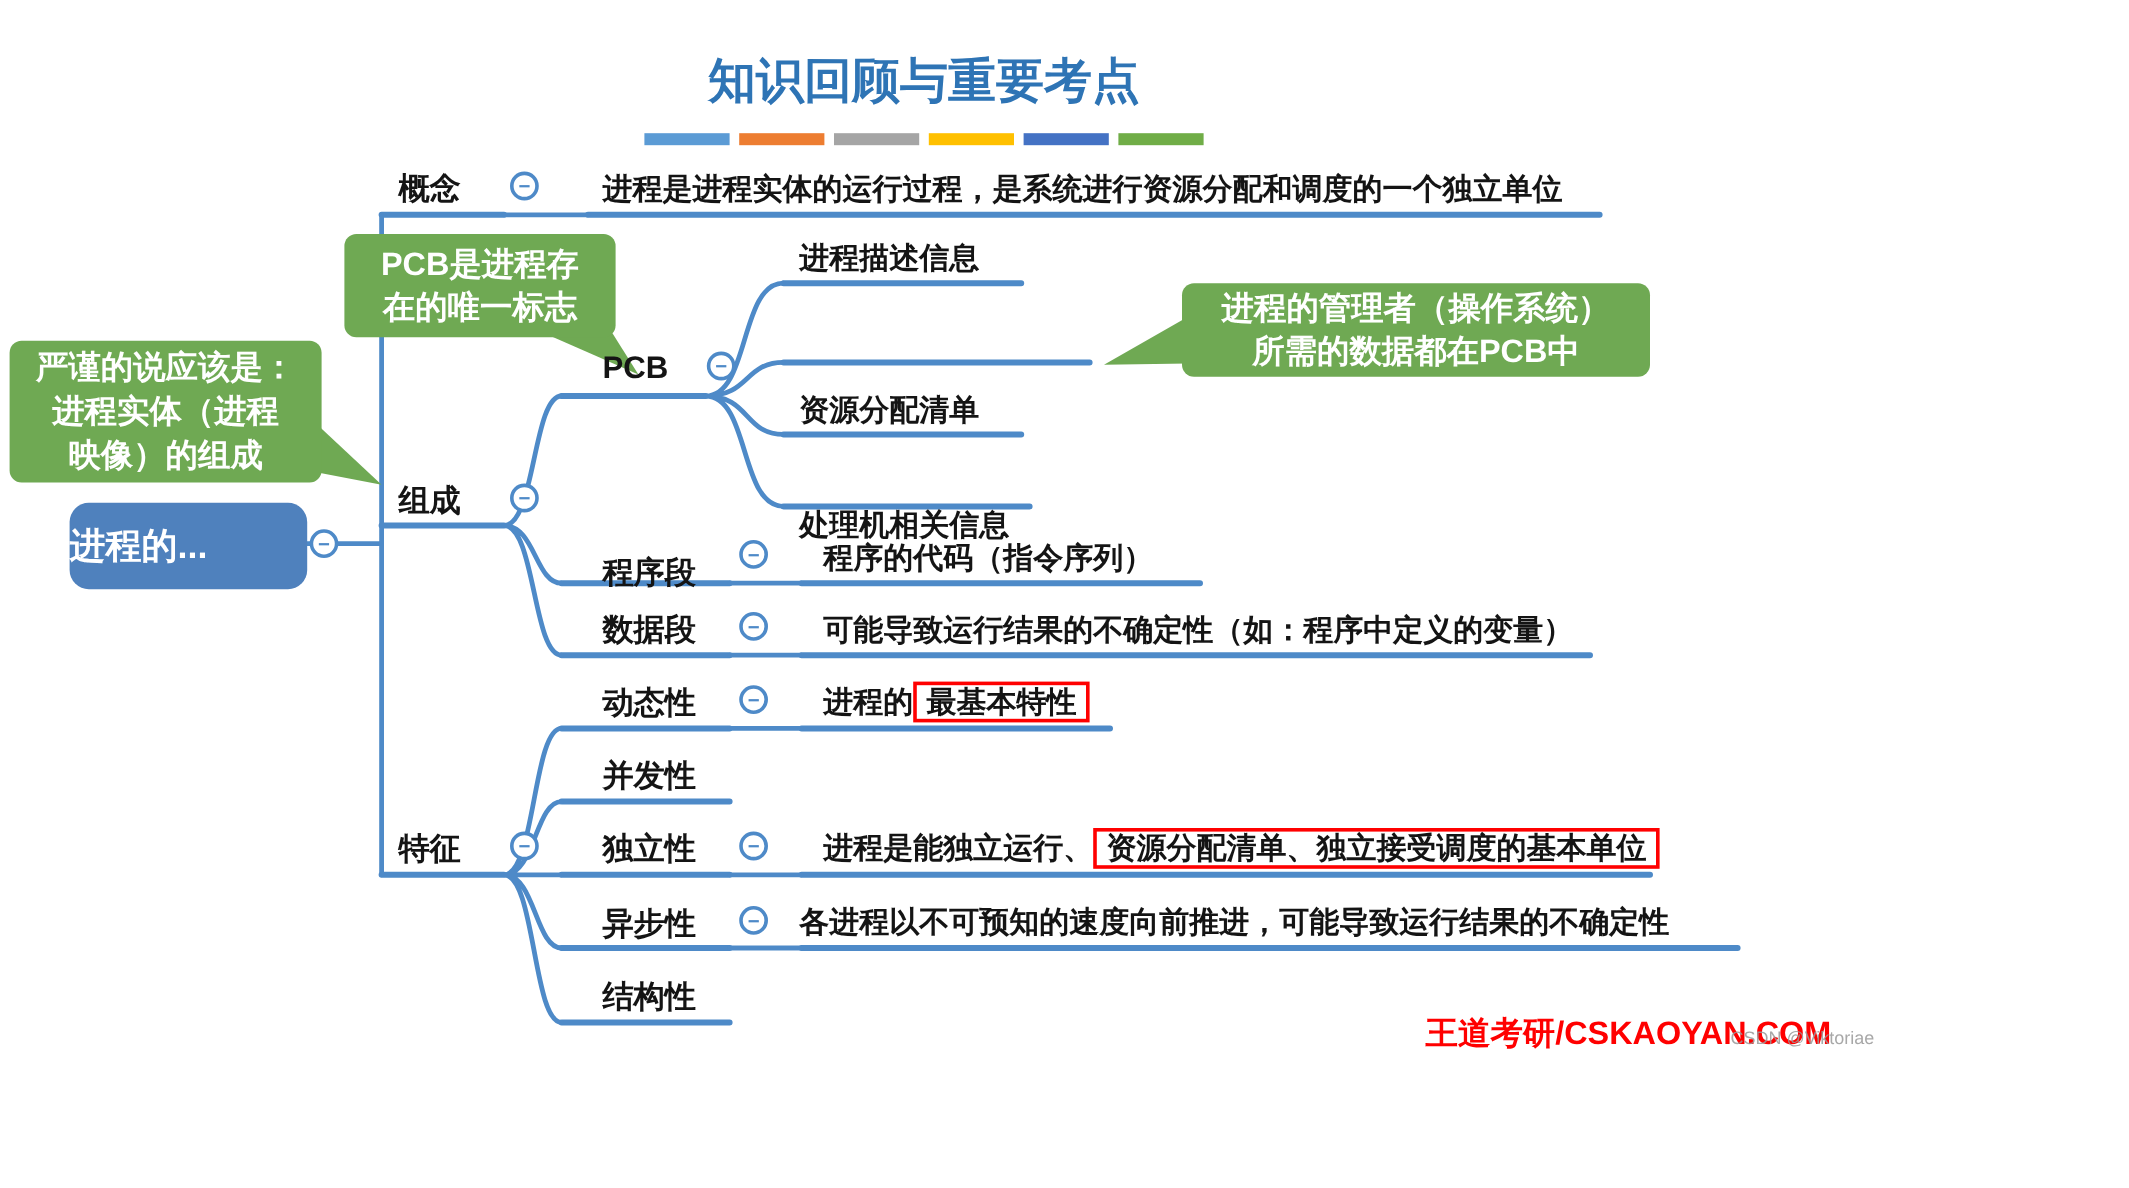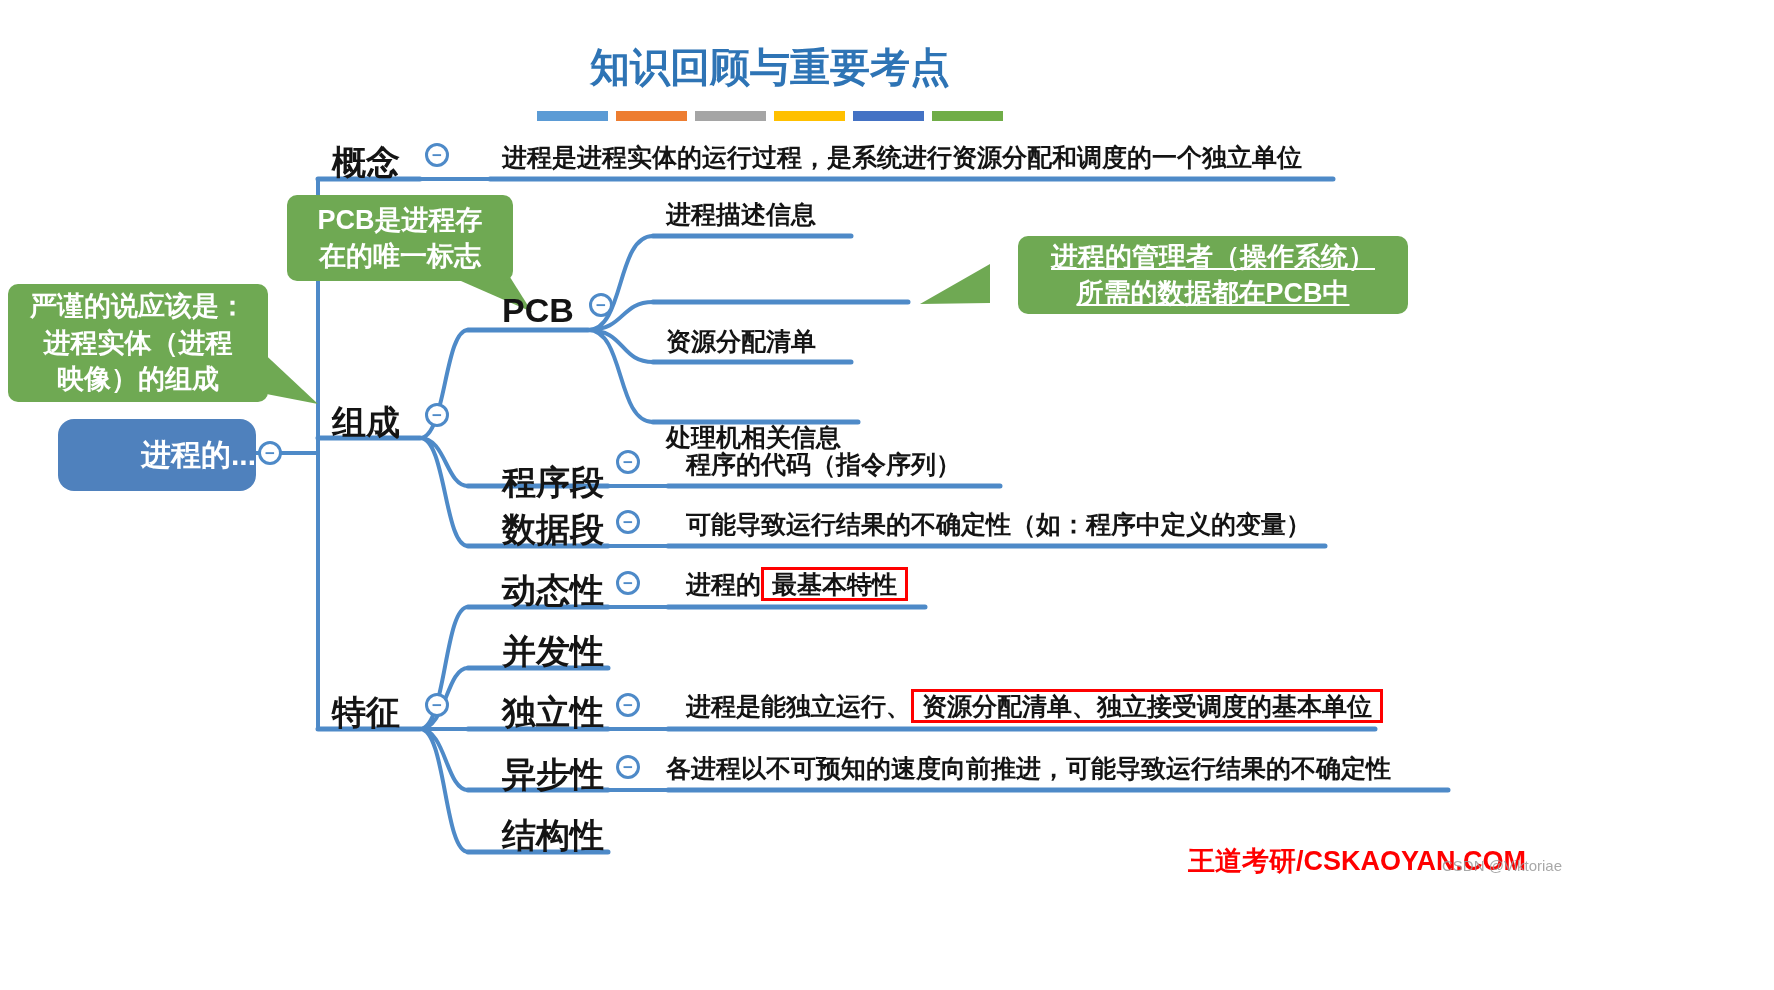--- a/index.html
+++ b/index.html
@@ -4,24 +4,24 @@
 <style>
   html,body{margin:0;padding:0;background:#fff;}
   .stage{position:relative;width:1774px;height:990px;background:#fff;overflow:hidden;
          font-family:"Liberation Sans", sans-serif;}
   .wires{position:absolute;left:0;top:0;z-index:0;}
   .title{position:absolute;left:470px;top:40px;width:600px;text-align:center;
          font-size:40px;font-weight:bold;color:#2E74B5;z-index:2;}
   .bars{position:absolute;left:537px;top:111px;z-index:2;display:flex;}
   .bars span{display:inline-block;width:71px;height:10px;margin-right:8px;}
   .node{position:absolute;font-weight:bold;color:#141414;white-space:nowrap;z-index:2;}
-  .f26{font-size:34px;}
+  .f26{font-size:26px;}
   .f25{font-size:25px;}
   .root-node{position:absolute;left:58px;top:419px;width:198px;height:72px;background:#4F81BD;
-         color:#fff;border-radius:16px;display:flex;align-items:center;justify-content:flex-end;
+         color:#fff;border-radius:16px;display:flex;align-items:center;justify-content:flex-start;
          font-size:30px;font-weight:bold;z-index:2;}
   .collapse{position:absolute;width:24px;height:24px;box-sizing:border-box;border:3px solid #4E8AC8;
          border-radius:50%;background:#fff;color:#4E8AC8;display:flex;align-items:center;
          justify-content:center;font-size:17px;font-weight:bold;line-height:1;z-index:3;cursor:pointer;}
   .callout{position:absolute;background:#6FA953;color:#fff;border-radius:10px;display:flex;
          align-items:center;justify-content:center;z-index:2;}
   .callout .ctext{white-space:pre-line;text-align:center;font-size:27px;font-weight:bold;line-height:1.35;}
   .red-box{border:3px solid #FF0000;padding:0 8px;}
   .brand{position:absolute;left:1188px;top:843px;font-size:27px;font-weight:bold;color:#FF0000;z-index:2;}
   .watermark{position:absolute;left:1442px;top:857px;font-size:15px;color:#9a9a9a;opacity:.85;z-index:4;}
@@ -153,21 +153,21 @@
 
   <div class="callout" style="left:8px;top:284px;width:260px;height:118px;">
     <span class="ctext">严谨的说应该是：
 进程实体（进程
 映像）的组成</span>
   </div>
   <div class="callout" style="left:287px;top:195px;width:226px;height:86px;">
     <span class="ctext">PCB是进程存
 在的唯一标志</span>
   </div>
-  <div class="callout" style="left:1018px;top:236px;width:390px;height:78px;text-decoration:underline;">
+  <div class="callout" style="left:985px;top:236px;width:390px;height:78px;">
     <span class="ctext">进程的管理者（操作系统）
 所需的数据都在PCB中</span>
   </div>
 
   <div class="brand">王道考研/CSKAOYAN.COM</div>
   <div class="watermark">CSDN @Viktoriae</div>
 
 </div>
 
 </body></html>

